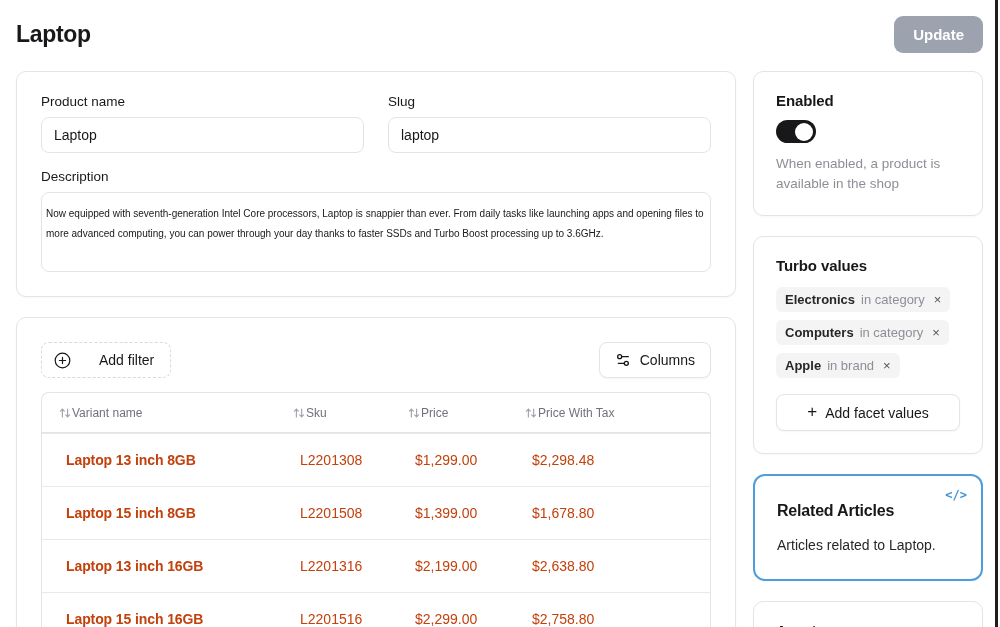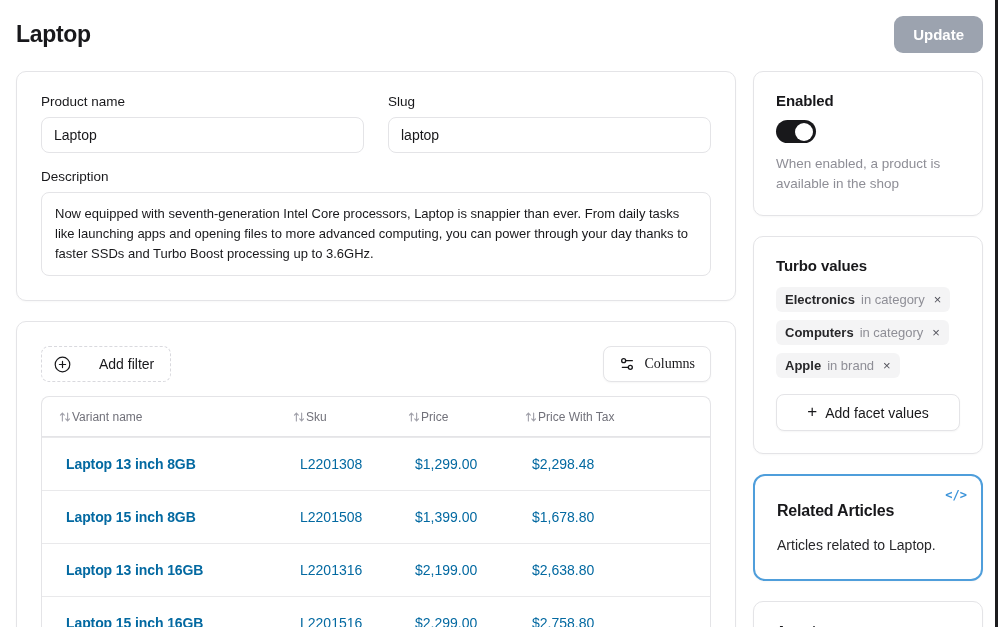--- a/index.html
+++ b/index.html
@@ -36,50 +36,50 @@
   .field-row { display: flex; gap: 24px; }
   .field { flex: 1; }
   .field-label { font-size: 13.5px; font-weight: 500; margin-bottom: 8px; display: block; }
   .text-input {
     width: 100%; height: 36px; border: 1px solid #e4e4e7; border-radius: 8px;
     padding: 0 12px; font-size: 14px; font-family: inherit; color: #18181b;
     background: #fff; outline: none;
   }
   .desc-block { margin-top: 16px; }
   .desc-box {
-    border: 1px solid #e4e4e7; border-radius: 8px; padding: 11px 13px;
-    font-size: 13px; line-height: 20px; color: #18181b; min-height: 80px;
+    border: 1px solid #e4e4e7; border-radius: 8px; padding: 11px 4px;
+    font-size: 10px; line-height: 20px; color: #18181b; min-height: 80px;
   }
 
   
   .variants-card { padding: 24px 24px 0; }
   .toolbar { display: flex; align-items: center; justify-content: space-between; margin-bottom: 14px; }
   .btn-add-filter {
     display: inline-flex; align-items: center; gap: 28px; height: 36px;
     border: 1px dashed #d9d9de; border-radius: 8px; background: #fff;
     padding: 0 16px 0 12px; font-size: 14px; font-weight: 500; color: #18181b;
     cursor: pointer; font-family: inherit;
   }
   .btn-columns {
     display: inline-flex; align-items: center; gap: 9px; height: 36px;
     border: 1px solid #e4e4e7; border-radius: 8px; background: #fff;
     padding: 0 15px; font-size: 14px; font-weight: 500; color: #18181b;
-    cursor: pointer; font-family: Liberation Serif, serif; box-shadow: 0 1px 2px rgba(0,0,0,0.04);
+    cursor: pointer; font-family: Liberation Sans, sans-serif; box-shadow: 0 1px 2px rgba(0,0,0,0.04);
   }
   .icon-svg { display: block; }
 
   .vtable { border: 1px solid #e4e4e7; border-radius: 8px 8px 0 0; border-bottom: none; overflow: hidden; }
   .vrow {
     display: grid; grid-template-columns: 234px 115px 117px 1fr;
     align-items: center; padding-left: 24px; height: 53px;
   }
   .vrow + .vrow { border-top: 1px solid #e9e9eb; }
   .vhead { height: 40px; border-bottom: 1px solid #e4e4e7; }
   .vhead .hcell { display: flex; align-items: center; gap: 0; color: #71717a; font-size: 12px; font-weight: 400; margin-left: -8px; }
-  .cell { font-size: 14px; color: #0369a1; }
+  .cell { font-size: 14px; color: #c2410c; }
   .cell.variant { font-weight: 600; letter-spacing: -0.1px; }
 
   
   .side-card { padding: 20px 22px 22px; }
   .side-title { font-size: 15px; font-weight: 600; letter-spacing: -0.1px; }
 
   .toggle {
     margin-top: 11px; width: 40px; height: 23px; background: #18181b; border-radius: 999px;
     position: relative; cursor: pointer; border: none; display: block;
   }

